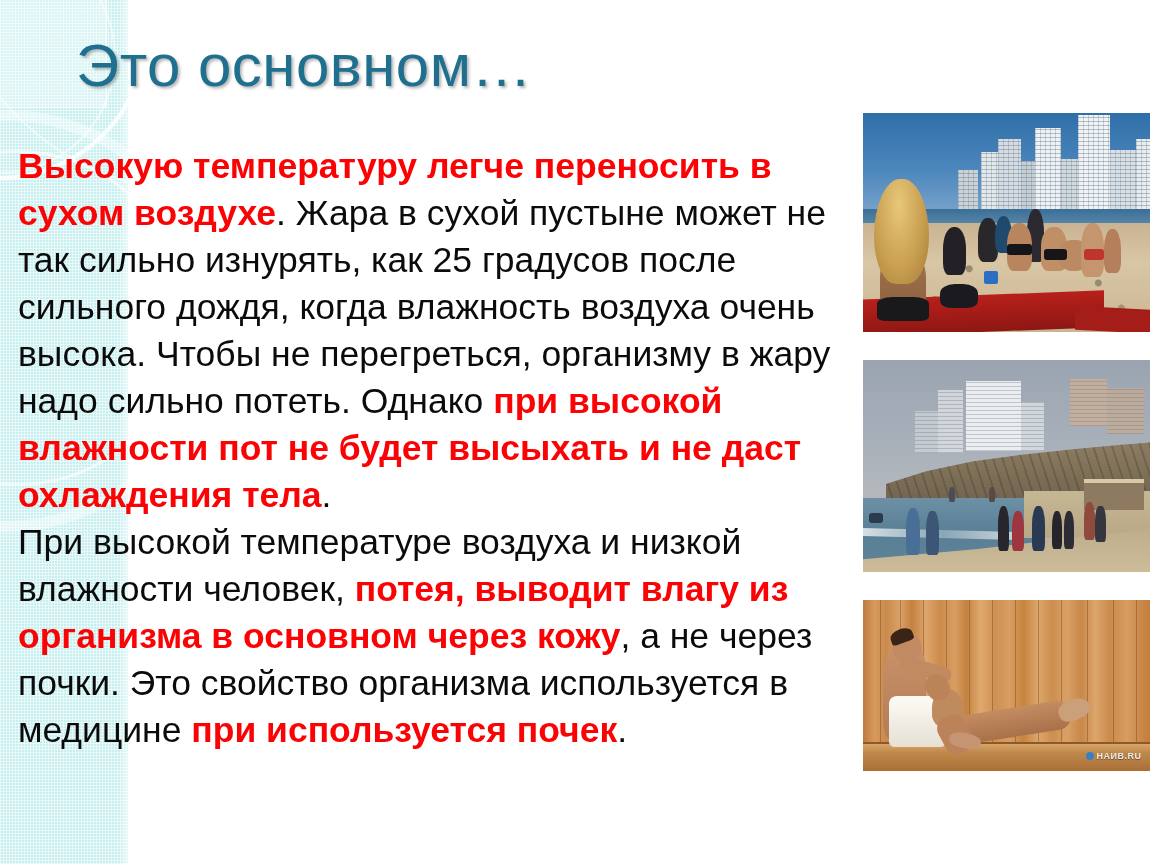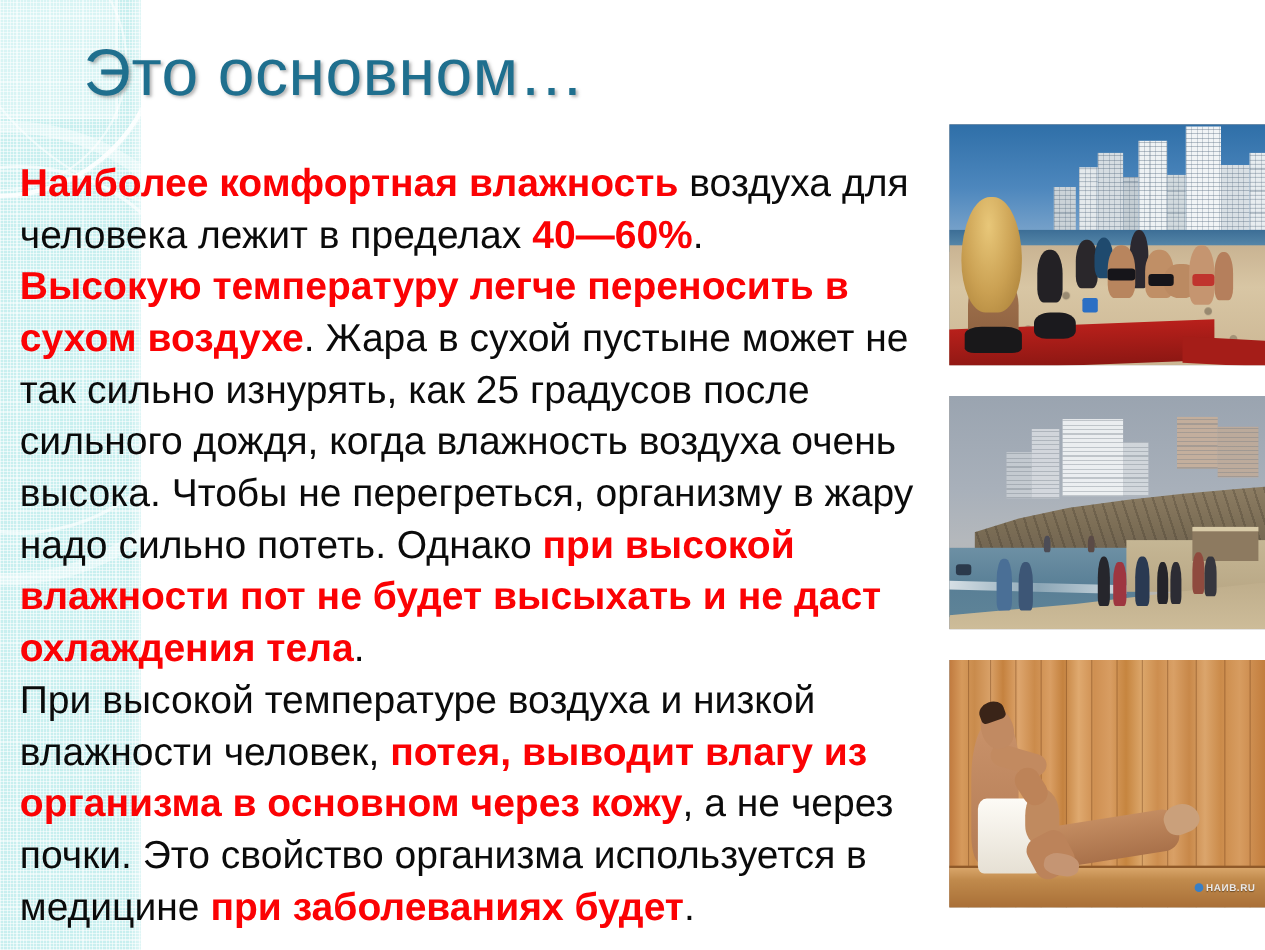--- a/index.html
+++ b/index.html
@@ -88,21 +88,21 @@
   .k{color:#0b0b0b;font-weight:400;}
 
   
   .photo{
     position:absolute;right:0;z-index:7;
     overflow:hidden;
     background:#888;
   }
   #photo-beach-crowd{top:113px;width:287px;height:219px;}
   #photo-beach-haze{top:360px;width:287px;height:212px;}
-  #photo-sauna{top:600px;width:287px;height:225px;}
+  #photo-sauna{top:600px;width:287px;height:171px;}
 
   .ph-inner{position:absolute;inset:0;overflow:hidden;}
 
   
   .p1-sky{position:absolute;left:0;top:0;width:100%;height:48%;
     background:linear-gradient(180deg,#2f6fa8 0%,#4d87bd 55%,#7ea6cc 100%);}
   .p1-sea{position:absolute;left:0;top:44%;width:100%;height:9%;
     background:linear-gradient(180deg,#3c6e96,#5f8faf);}
   .p1-sand{position:absolute;left:0;top:50%;width:100%;height:50%;
     background:linear-gradient(180deg,#c9b392 0%,#d8c6a4 35%,#cbb693 100%);}
@@ -259,23 +259,22 @@
   <div id="deco-arc-2"></div>
   <div id="deco-arc-5"></div>
   <div id="deco-arc-3"></div>
   <div id="deco-arc-4"></div>
   <div id="deco-edge"></div>
 </div>
 
 <div id="title">Это основном…</div>
 
 <div id="body-text">
-  <p><span class="r">Наиболее комфортная влажность</span><span class="k"> воздуха для человека лежит в пределах </span><span class="r">40—60%</span><span class="k">.</span></p>
   <p><span class="r">Высокую температуру легче переносить в сухом воздухе</span><span class="k">. Жара в сухой пустыне может не так сильно изнурять, как 25 градусов после сильного дождя, когда влажность воздуха очень высока. Чтобы не перегреться, организму в жару надо сильно потеть. Однако </span><span class="r">при высокой влажности пот не будет высыхать и не даст охлаждения тела</span><span class="k">.</span></p>
-  <p><span class="k">При высокой температуре воздуха и низкой влажности человек, </span><span class="r">потея, выводит влагу из организма в основном через кожу</span><span class="k">, а не через почки. Это свойство организма используется в медицине </span><span class="r">при заболеваниях будет</span><span class="k">.</span></p>
+  <p><span class="k">При высокой температуре воздуха и низкой влажности человек, </span><span class="r">потея, выводит влагу из организма в основном через кожу</span><span class="k">, а не через почки. Это свойство организма используется в медицине </span><span class="r">при используется почек</span><span class="k">.</span></p>
 </div>
 
 <div class="photo" id="photo-beach-crowd">
   <div class="ph-inner">
     <div class="p1-sky"></div>
     <div class="bldg b1"></div>
     <div class="bldg b2"></div>
     <div class="bldg b3"></div>
     <div class="bldg b4"></div>
     <div class="bldg b5"></div>

